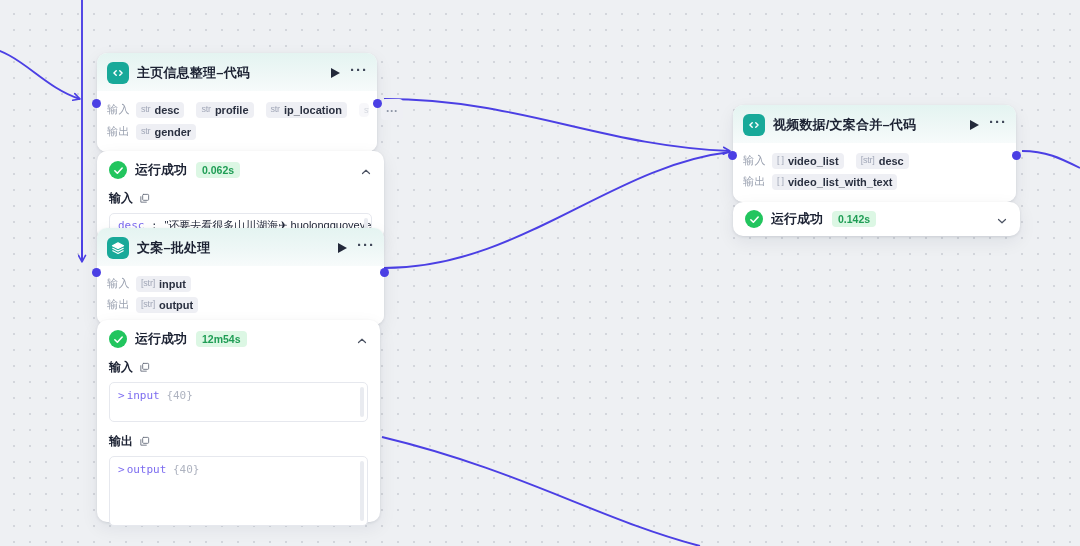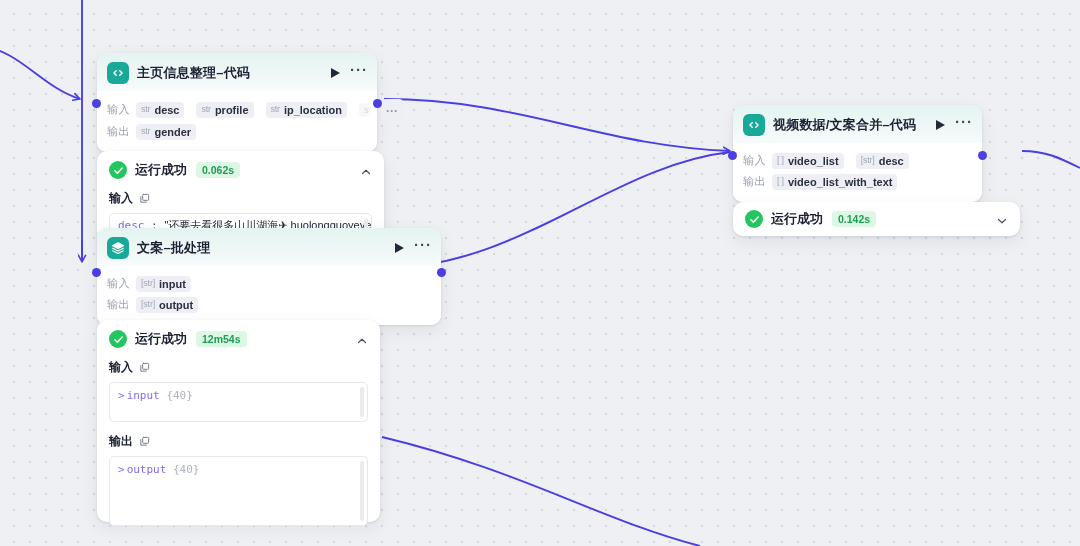--- a/index.html
+++ b/index.html
@@ -324,21 +324,21 @@
       </span>
     </div>
     <div class="codebox" style="height:22px;padding-top:4px;">
       <div class="kline">
         <span class="key">desc</span><span class="punc"> : </span><span class="val">"还要去看很多山川湖海✈ huolongguoyeyeye"</span>
       </div>
       <span class="sb"></span>
     </div>
   </div>
 
-  <div class="node z3" style="left:97px; top:228px; width:344px;">
+  <div class="node z3" style="left:97px; top:228px; width:287px;">
     <div class="node-head">
       <span class="node-icon">
         <svg width="14" height="14" viewBox="0 0 24 24" fill="none" stroke="#ffffff" stroke-width="2" stroke-linecap="round" stroke-linejoin="round">
           <polygon points="12,3 21.5,8 12,13 2.5,8" fill="#ffffff" stroke="#ffffff"></polygon>
           <polyline points="3,12.5 12,17 21,12.5"></polyline>
           <polyline points="3,16.8 12,21.3 21,16.8"></polyline>
         </svg>
       </span>
       <span class="node-title">文案–批处理</span>
       <span class="head-btn">
@@ -412,21 +412,21 @@
     </div>
     <div class="codebox" style="height:70px;">
       <div class="kline">
         <span class="caret">&gt;</span><span class="key">output</span>
         <span class="count">{40}</span>
       </div>
       <span class="sb"></span>
     </div>
   </div>
 
-  <div class="node z1" style="left:733px; top:105px; width:249px;">
+  <div class="node z1" style="left:733px; top:105px; width:283px;">
     <div class="node-head">
       <span class="node-icon">
         <svg width="14" height="14" viewBox="0 0 24 24" fill="none" stroke="#ffffff" stroke-width="2.4" stroke-linecap="round" stroke-linejoin="round">
           <polyline points="9,8 5,12 9,16"></polyline>
             <polyline points="15,8 19,12 15,16"></polyline>
         </svg>
       </span>
       <span class="node-title">视频数据/文案合并–代码</span>
       <span class="head-btn">
         <span class="play-tri"></span>

